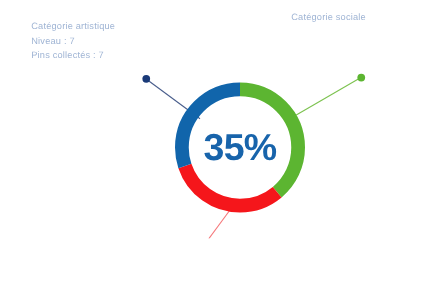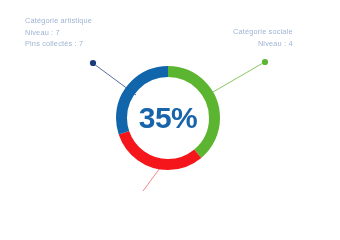--- a/index.html
+++ b/index.html
@@ -30,31 +30,32 @@
   .label-block .line {
     display: block;
   }
   #label-artistique {
     left: 25px;
     top: 15px;
     text-align: left;
   }
   #label-sociale {
     left: 233px;
-    top: 26px;
-    text-align: right;
+    top: 8px;
+    text-align: left;
   }
 
   
   #donut-wrap {
     position: absolute;
     left: 0;
     top: 0;
     width: 291px;
     height: 191px;
+    padding-left: 24px;
   }
   #donut-svg {
     display: block;
     width: 340px;
     height: 191px;
   }
   .center-pct {
     font-family: "Liberation Sans", sans-serif;
     font-size: 30px;
     font-weight: 700;
@@ -68,21 +69,20 @@
 <div id="screen">
 
   <div class="label-block" id="label-artistique">
     <span class="line">Catégorie artistique</span>
     <span class="line">Niveau : 7</span>
     <span class="line">Pins collectés : 7</span>
   </div>
 
   <div class="label-block" id="label-sociale">
     <span class="line">Catégorie sociale</span>
-    <span class="line">Niveau : 4</span>
   </div>
 
   <div id="donut-wrap">
     <svg id="donut-svg" viewBox="0 0 340 191" xmlns="http://www.w3.org/2000/svg">
 
       <line x1="94" y1="64" x2="136" y2="95" stroke="#4a5e8c" stroke-width="0.9"></line>
       <circle cx="93" cy="63" r="3.1" fill="#1a3a78"></circle>
 
       <line x1="263" y1="63" x2="213" y2="92" stroke="#7cc24f" stroke-width="0.9"></line>
       <circle cx="265" cy="62" r="3.1" fill="#5cb531"></circle>

